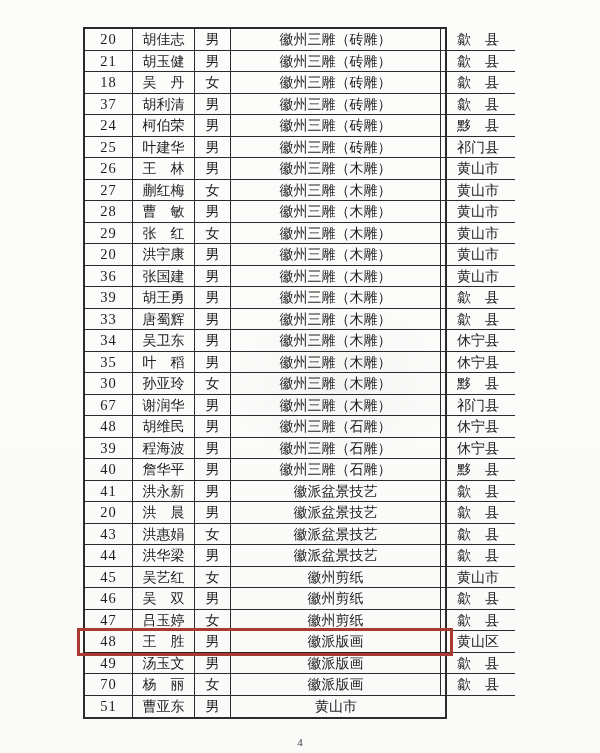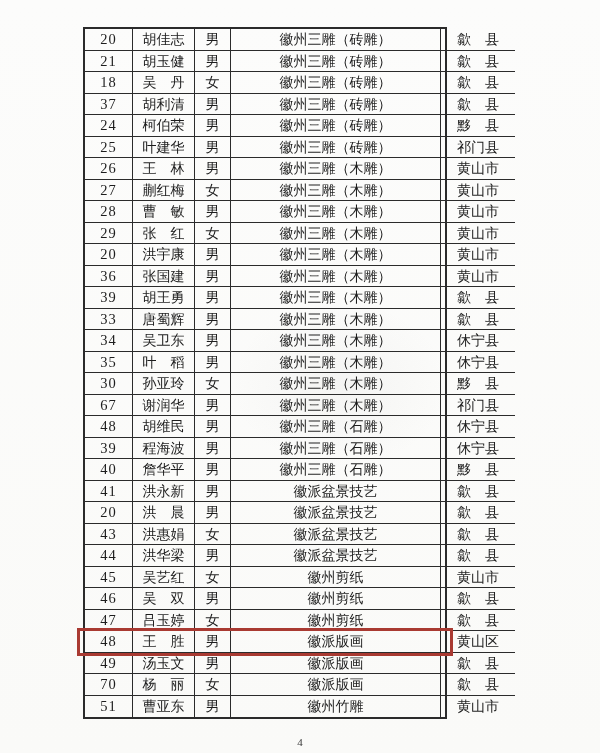--- a/index.html
+++ b/index.html
@@ -285,19 +285,18 @@
         <div class="tcell c-no">70</div>
         <div class="tcell c-name">杨　丽</div>
         <div class="tcell c-gender">女</div>
         <div class="tcell c-craft">徽派版画</div>
         <div class="tcell c-loc">歙　县</div>
       </div>
       <div class="trow">
         <div class="tcell c-no">51</div>
         <div class="tcell c-name">曹亚东</div>
         <div class="tcell c-gender">男</div>
-        <div class="tcell c-craft">徽州竹雕</div>
         <div class="tcell c-loc">黄山市</div>
       </div>
     </div>
 
   <div class="page-number">4</div>
 </div>
 
 </body></html>

